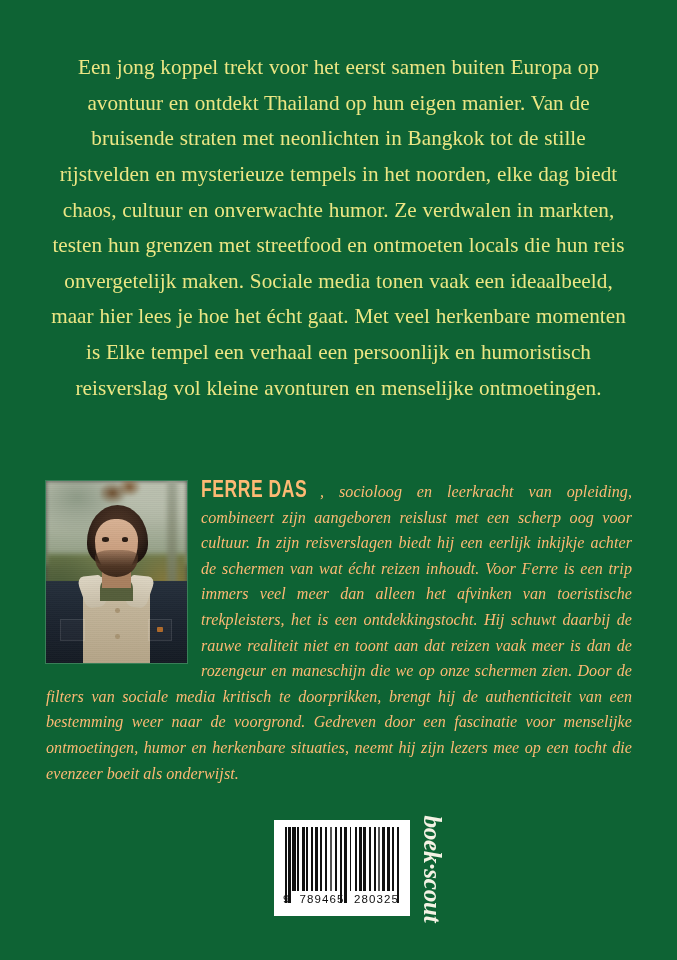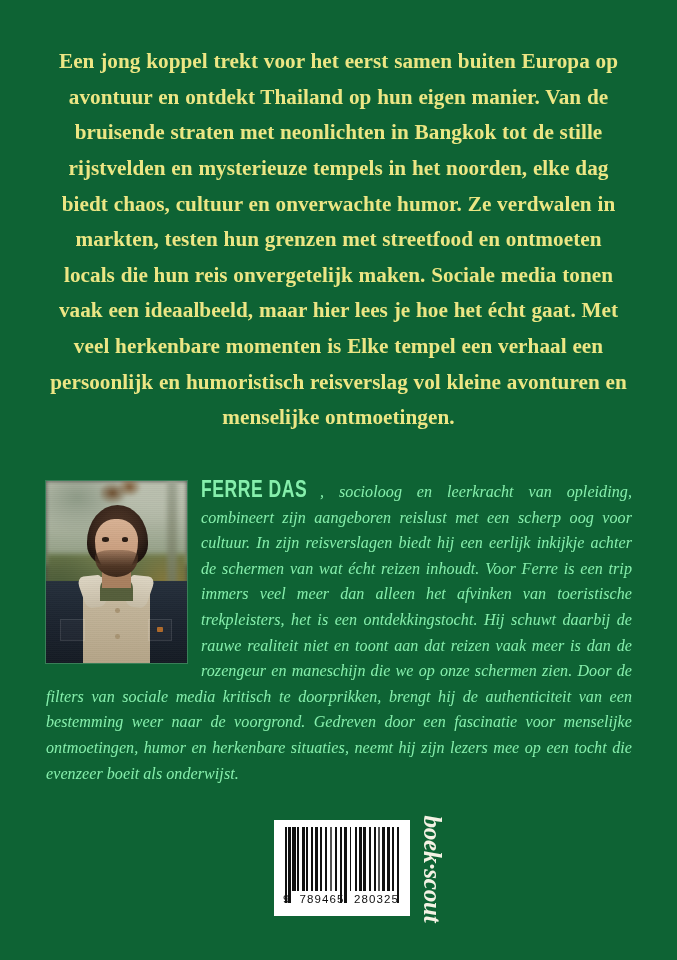--- a/index.html
+++ b/index.html
@@ -18,30 +18,29 @@
   .back-cover {
     position: absolute;
     inset: 0;
     background: #0e6334;
   }
 
   
   .blurb {
     position: absolute;
     left: 48px;
-    top: 23px;
+    top: 29px;
     width: 581px;
     text-align: center;
     color: #ece684;
     font-family: "Liberation Serif", serif;
     font-size: 21.2px;
     line-height: 35.6px;
     letter-spacing: 0.05px;
     word-spacing: 0.4px;
-    font-weight: bold;
   }
 
   
   .bio-block {
     position: absolute;
     left: 46px;
     top: 479px;
     width: 586px;
   }
 
@@ -181,21 +180,21 @@
   .ph-btn1 { top: 70%; }
   .ph-btn2 { top: 84%; }
   .ph-grain {
     position: absolute; inset: 0;
     background:
       repeating-linear-gradient(0deg, rgba(0,0,0,.05) 0 1px, rgba(255,255,255,.03) 1px 2px);
     opacity: .5;
   }
 
   .bio-text {
-    color: #86efac;
+    color: #fdba74;
     font-family: "Liberation Serif", serif;
     font-style: italic;
     font-size: 16.1px;
     line-height: 25.6px;
     text-align: justify;
     text-justify: inter-word;
     letter-spacing: 0.05px;
   }
   .bio-text .author-name {
     font-family: "Liberation Sans Narrow", "Liberation Sans", sans-serif;

